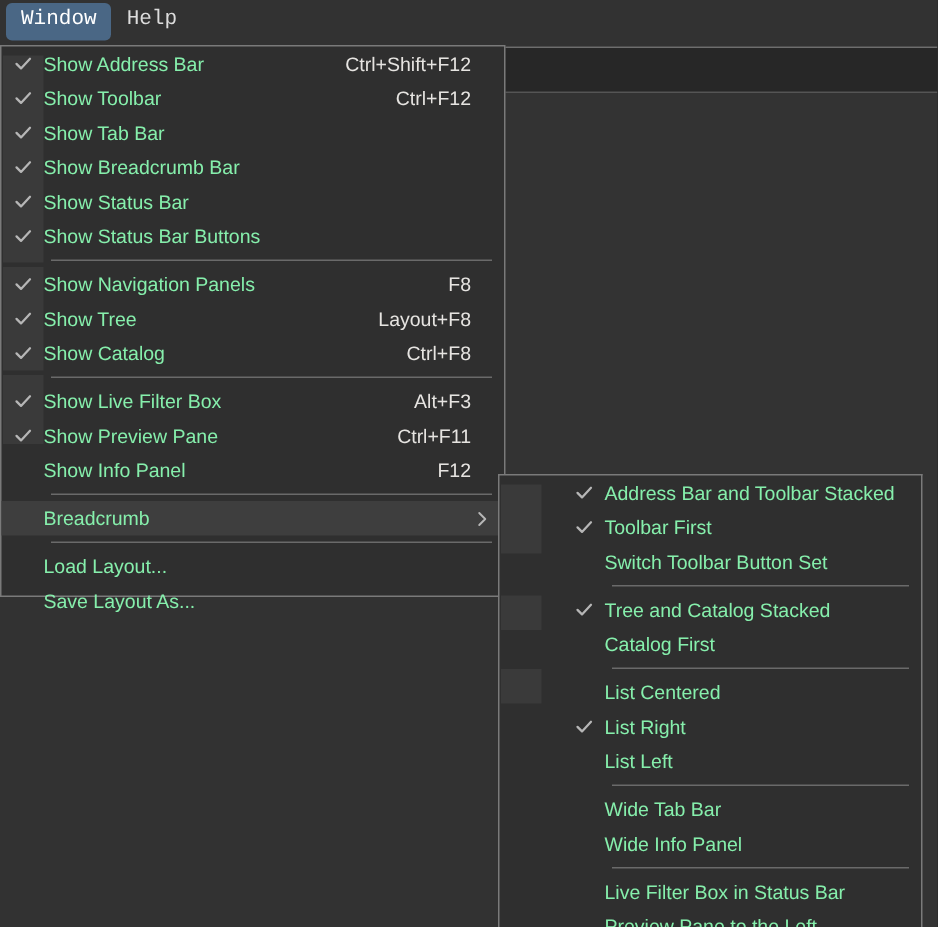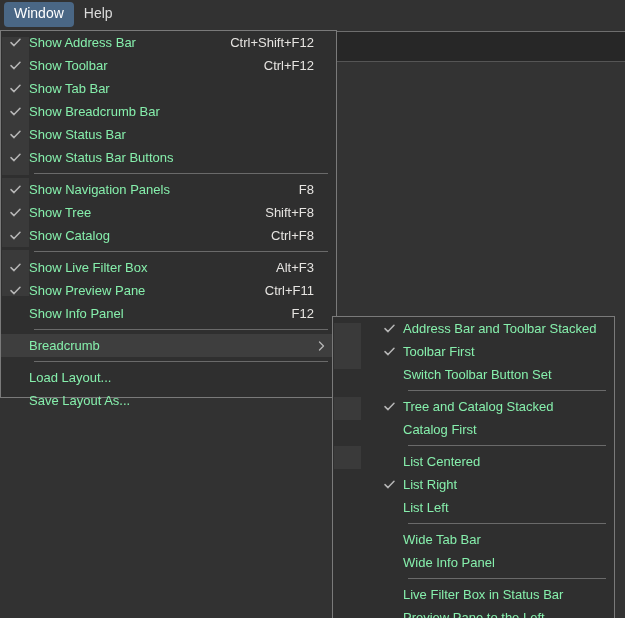--- a/index.html
+++ b/index.html
@@ -57,20 +57,21 @@
     z-index: 5;
   }
   .menubar-item {
     padding: 4px 10px 5px 10px;
     border-radius: 4px;
     font-size: 14px;
     color: #dcdcdc;
     line-height: 1.1;
     white-space: nowrap;
     cursor: default;
+    font-family: Liberation Mono, monospace;
   }
   .menubar-item.active {
     background: #4a6785;
     color: #ffffff;
   }
 
   
   .menu-popup {
     position: absolute;
     background: #2f2f2f;
@@ -247,21 +248,21 @@
         <span class="menu-label">Show Navigation Panels</span>
         <span class="menu-shortcut">F8</span>
       </div>
       <div class="menu-item">
         <span class="menu-check">
           <svg width="13" height="13" viewBox="0 0 13 13">
             <path d="M2 6.6 L5 9.6 L11 3.2" fill="none" stroke="#b6b6b6" stroke-width="1.5" stroke-linecap="round" stroke-linejoin="round"></path>
           </svg>
         </span>
         <span class="menu-label">Show Tree</span>
-        <span class="menu-shortcut">Shift+F8</span>
+        <span class="menu-shortcut">Layout+F8</span>
       </div>
       <div class="menu-item">
         <span class="menu-check">
           <svg width="13" height="13" viewBox="0 0 13 13">
             <path d="M2 6.6 L5 9.6 L11 3.2" fill="none" stroke="#b6b6b6" stroke-width="1.5" stroke-linecap="round" stroke-linejoin="round"></path>
           </svg>
         </span>
         <span class="menu-label">Show Catalog</span>
         <span class="menu-shortcut">Ctrl+F8</span>
       </div>

